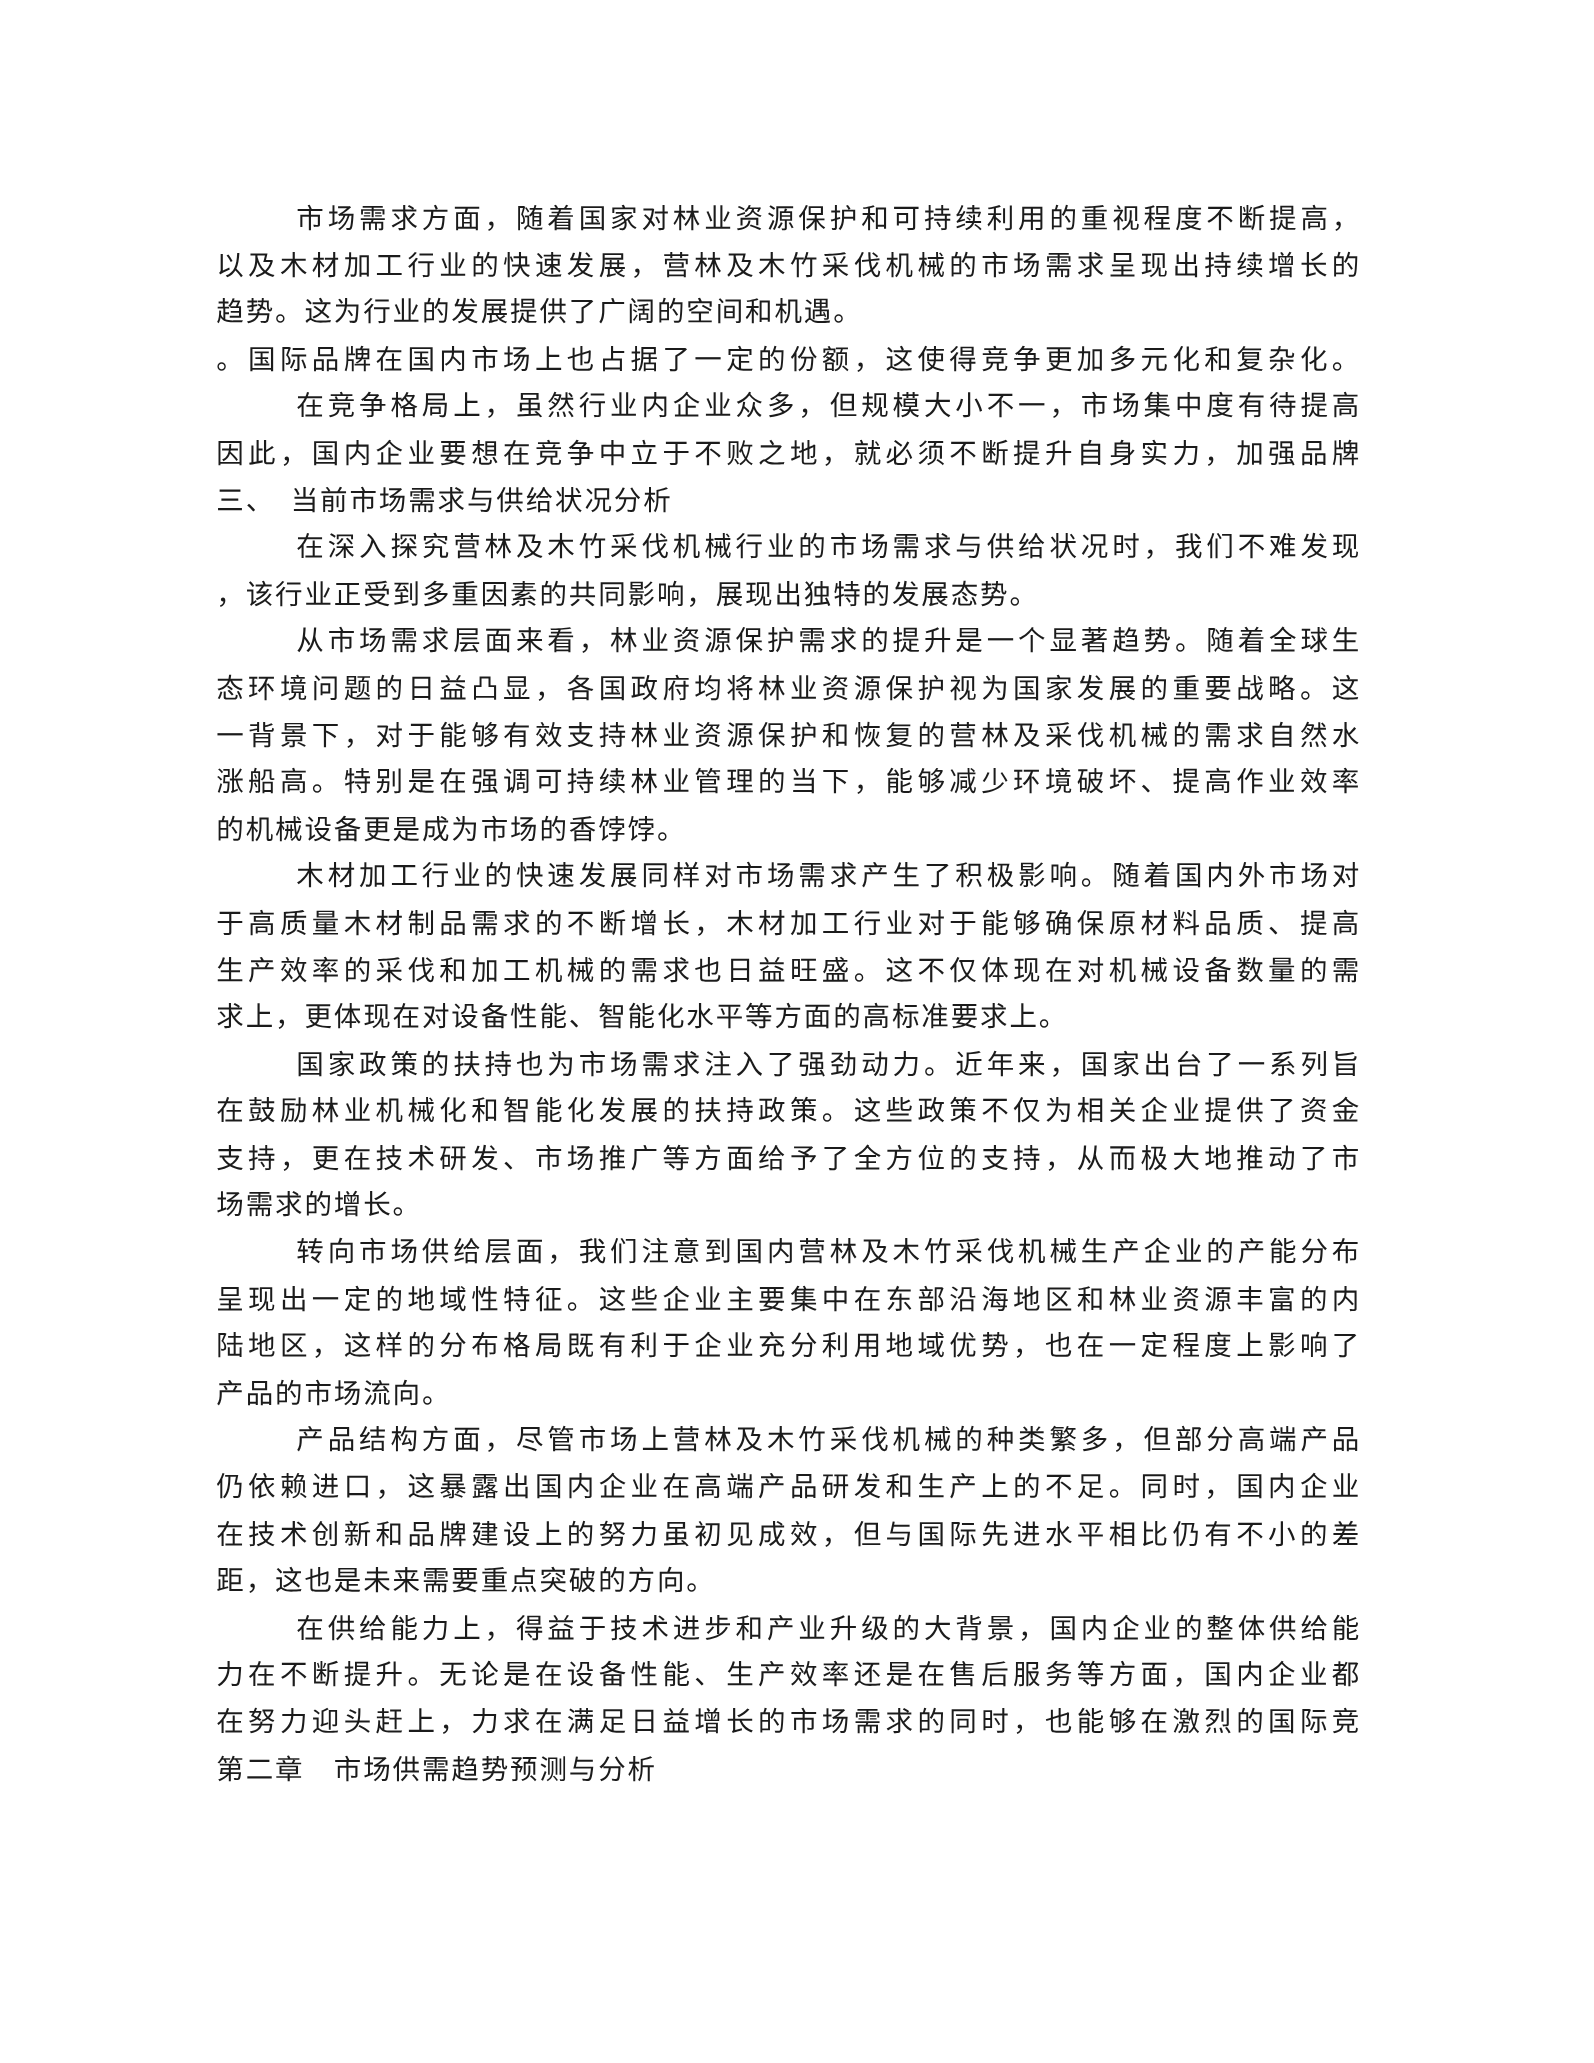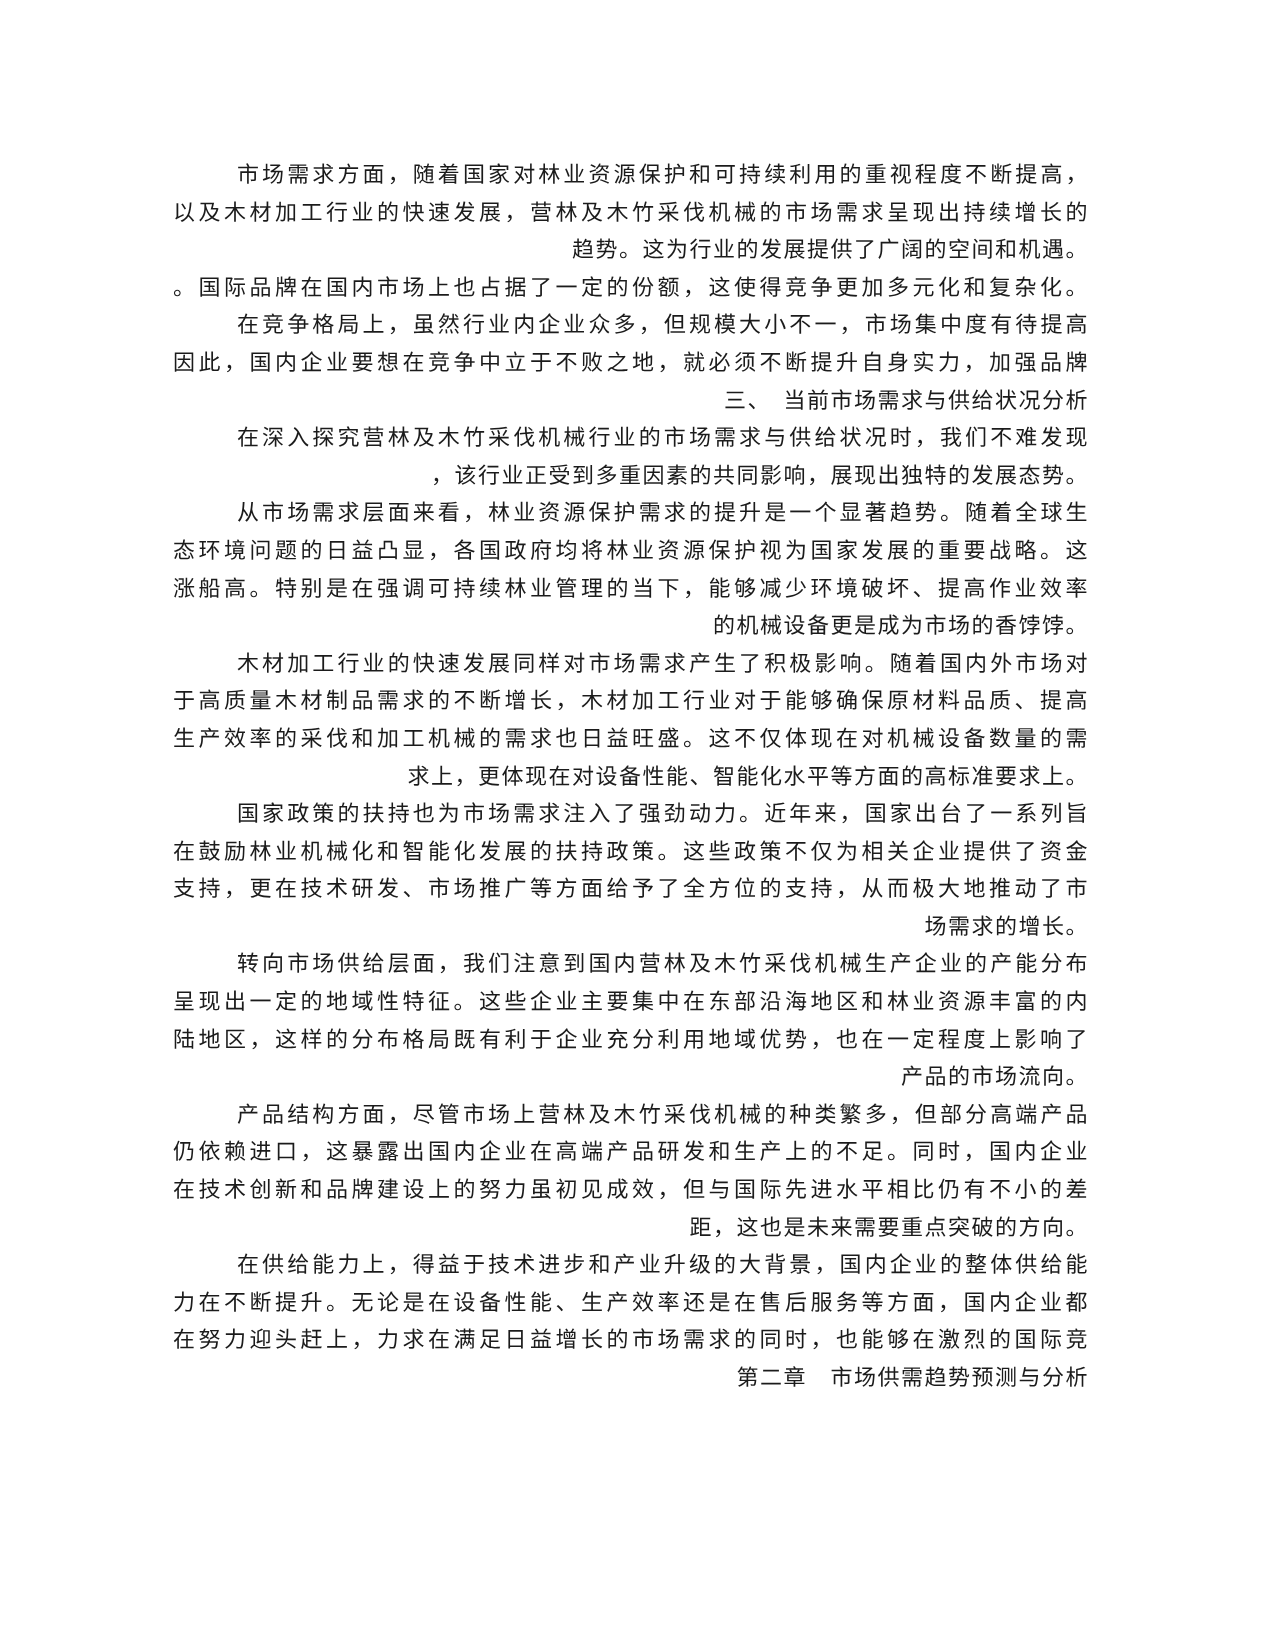--- a/index.html
+++ b/index.html
@@ -24,21 +24,21 @@
     left: 173px;
     top: 156px;
     width: 916px;
     color: #1b1b1b;
   }
   .line {
     height: 37.6px;
     line-height: 37.6px;
     font-size: 22px;
     letter-spacing: 1.5px;
-    text-align: right;
+    text-align: left;
     overflow: visible;
   }
   .line.justify {
     text-align: justify;
     text-align-last: justify;
   }
   .line.indent {
     text-indent: 64px;
   }
   .line.heading {
@@ -54,20 +54,21 @@
       <div class="line justify">以及木材加工行业的快速发展，营林及木竹采伐机械的市场需求呈现出持续增长的</div>
       <div class="line">趋势。这为行业的发展提供了广阔的空间和机遇。</div>
       <div class="line justify">。国际品牌在国内市场上也占据了一定的份额，这使得竞争更加多元化和复杂化。</div>
       <div class="line indent justify">在竞争格局上，虽然行业内企业众多，但规模大小不一，市场集中度有待提高</div>
       <div class="line justify">因此，国内企业要想在竞争中立于不败之地，就必须不断提升自身实力，加强品牌</div>
       <div class="line heading">三、　当前市场需求与供给状况分析</div>
       <div class="line indent justify">在深入探究营林及木竹采伐机械行业的市场需求与供给状况时，我们不难发现</div>
       <div class="line">，该行业正受到多重因素的共同影响，展现出独特的发展态势。</div>
       <div class="line indent justify">从市场需求层面来看，林业资源保护需求的提升是一个显著趋势。随着全球生</div>
       <div class="line justify">态环境问题的日益凸显，各国政府均将林业资源保护视为国家发展的重要战略。这</div>
+      <div class="line justify">一背景下，对于能够有效支持林业资源保护和恢复的营林及采伐机械的需求自然水</div>
       <div class="line justify">涨船高。特别是在强调可持续林业管理的当下，能够减少环境破坏、提高作业效率</div>
       <div class="line">的机械设备更是成为市场的香饽饽。</div>
       <div class="line indent justify">木材加工行业的快速发展同样对市场需求产生了积极影响。随着国内外市场对</div>
       <div class="line justify">于高质量木材制品需求的不断增长，木材加工行业对于能够确保原材料品质、提高</div>
       <div class="line justify">生产效率的采伐和加工机械的需求也日益旺盛。这不仅体现在对机械设备数量的需</div>
       <div class="line">求上，更体现在对设备性能、智能化水平等方面的高标准要求上。</div>
       <div class="line indent justify">国家政策的扶持也为市场需求注入了强劲动力。近年来，国家出台了一系列旨</div>
       <div class="line justify">在鼓励林业机械化和智能化发展的扶持政策。这些政策不仅为相关企业提供了资金</div>
       <div class="line justify">支持，更在技术研发、市场推广等方面给予了全方位的支持，从而极大地推动了市</div>
       <div class="line">场需求的增长。</div>

